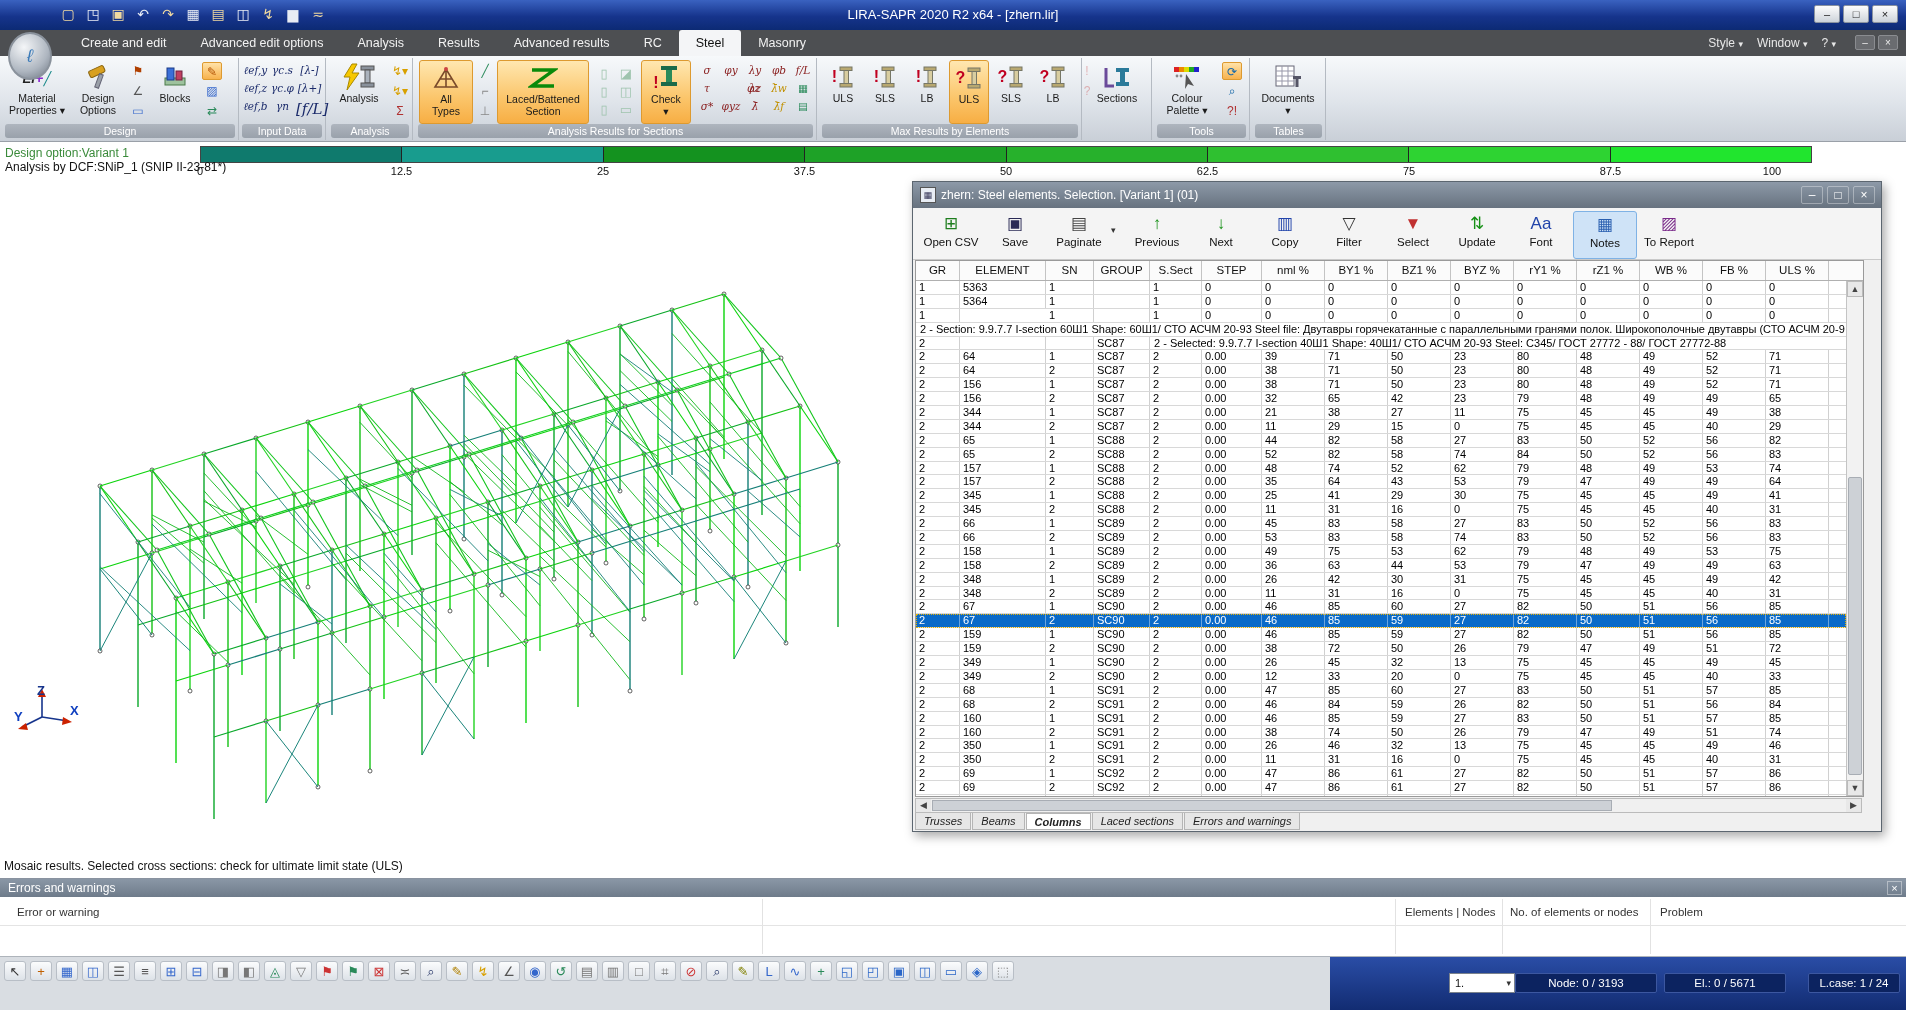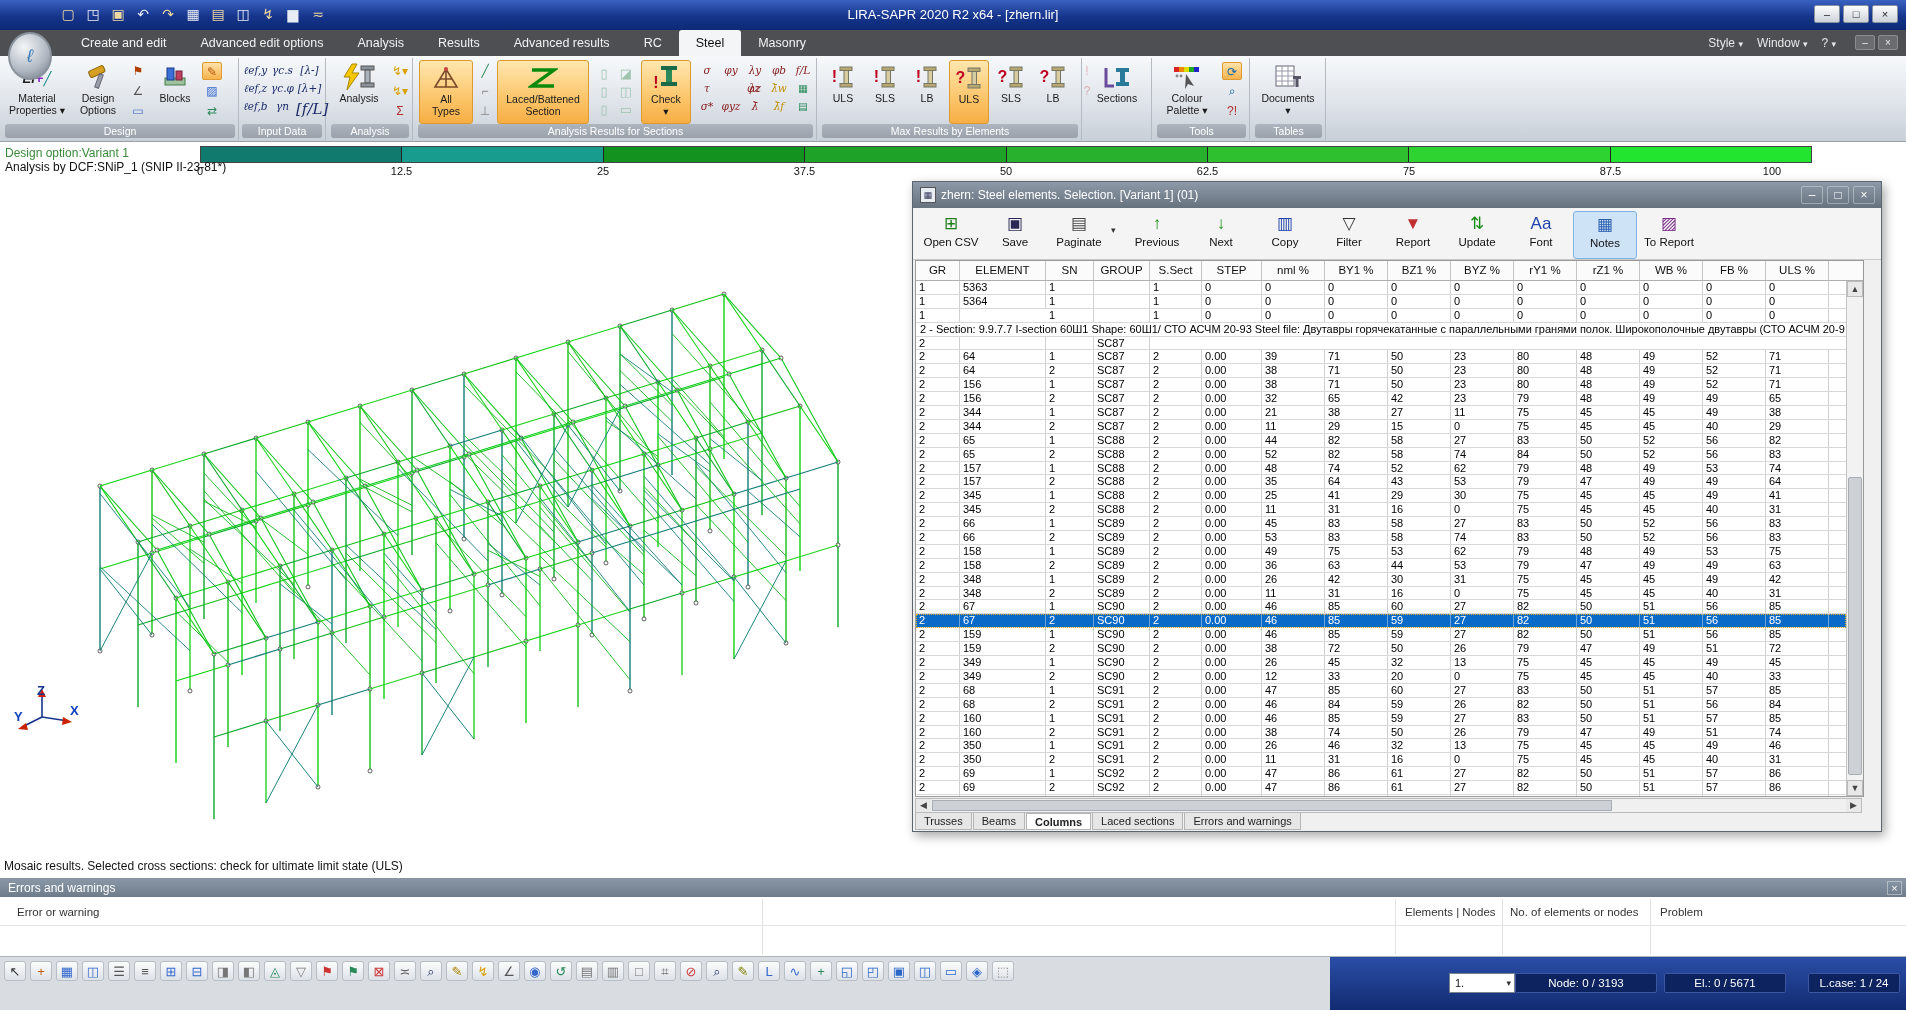--- a/index.html
+++ b/index.html
@@ -105,21 +105,21 @@
   .varrow { position:absolute; left:0; width:16px; height:16px; background:#e8e8e8; border:1px solid #bbb;
     font-size:9px; text-align:center; line-height:15px; color:#444; }
   #vthumb { position:absolute; left:1px; width:14px; top:38%; height:58%; background:#cdd1d6;
     border:1px solid #a8adb4; border-radius:2px; }
   #hscroll { position:absolute; left:2px; right:19px; bottom:18px; height:15px; background:#f0f0f0;
     border:1px solid #bbb; }
   .harrow { position:absolute; top:0; width:15px; height:13px; background:#e8e8e8; font-size:9px;
     text-align:center; line-height:13px; color:#444; }
   #hthumb { position:absolute; left:16px; width:72%; top:1px; height:11px; background:#cdd1d6;
     border:1px solid #a8adb4; }
-  #fwin-tabs { position:absolute; left:2px; bottom:1px; height:17px; display:flex; gap:1px; }
+  #fwin-tabs { position:absolute; left:2px; bottom:1px; height:17px; display:flex; gap:1px;font-style:italic; }
   .ftab { padding:0 8px; font-size:11px; line-height:16px; background:#e6e6e6; border:1px solid #b5b5b5;
     border-top:none; color:#222; }
   .ftab.active { background:#fff; font-weight:bold; border-top:1px solid #b5b5b5; }
 
   
   #errpanel { position:absolute; left:0; top:878px; width:1906px; height:78px; background:#fff;
     border-top:1px solid #8a93a0; }
   #errheader { position:absolute; left:0; top:0; right:0; height:18px;
     background:linear-gradient(#8a97a6,#6e7b8a); color:#fff; font-size:12px; line-height:18px; padding-left:8px; }
   #errclose { position:absolute; right:4px; top:2px; width:15px; height:14px; color:#fff; font-size:11px;
@@ -955,21 +955,21 @@
         <div class="tbbtn">
           <div class="tbicon" style="color: rgb(34, 68, 170);">▥</div>
           <div class="tblabel">Copy</div>
         </div>
         <div class="tbbtn">
           <div class="tbicon" style="color: rgb(51, 51, 51);">▽</div>
           <div class="tblabel">Filter</div>
         </div>
         <div class="tbbtn">
           <div class="tbicon" style="color: rgb(192, 48, 48);">▼</div>
-          <div class="tblabel">Report</div>
+          <div class="tblabel">Select</div>
         </div>
         <div class="tbbtn">
           <div class="tbicon" style="color: rgb(21, 144, 21);">⇅</div>
           <div class="tblabel">Update</div>
         </div>
         <div class="tbbtn">
           <div class="tbicon" style="color: rgb(34, 68, 170);">Aa</div>
           <div class="tblabel">Font</div>
         </div>
         <div class="tbbtn active">
@@ -1050,20 +1050,21 @@
             <div class="tcell" style="width: 63px;">0</div>
             <div class="tcell" style="width: 63px;">0</div>
             <div class="tcell" style="width: 63px;">0</div>
           </div>
           <div class="trow secrow">2 - Section: 9.9.7.7  I-section 60Ш1  Shape: 60Ш1/ СТО АСЧМ 20-93  Steel file: Двутавры горячекатанные с параллельными гранями полок. Широкополочные двутавры (СТО АСЧМ 20-9</div>
           <div class="trow">
             <div class="tcell" style="width: 44px;">2</div>
             <div class="tcell" style="width: 86px;"></div>
             <div class="tcell" style="width: 48px;"></div>
             <div class="tcell" style="width: 56px;">SC87</div>
+            <div class="spantext">2 - Selected: 9.9.7.7  I-section 40Ш1  Shape: 40Ш1/ СТО АСЧМ 20-93  Steel: С345/ ГОСТ 27772 - 88/ ГОСТ 27772-88</div>
           </div>
           <div class="trow">
             <div class="tcell" style="width: 44px;">2</div>
             <div class="tcell" style="width: 86px;">64</div>
             <div class="tcell" style="width: 48px;">1</div>
             <div class="tcell" style="width: 56px;">SC87</div>
             <div class="tcell" style="width: 52px;">2</div>
             <div class="tcell" style="width: 60px;">0.00</div>
             <div class="tcell" style="width: 63px;">39</div>
             <div class="tcell" style="width: 63px;">71</div>

